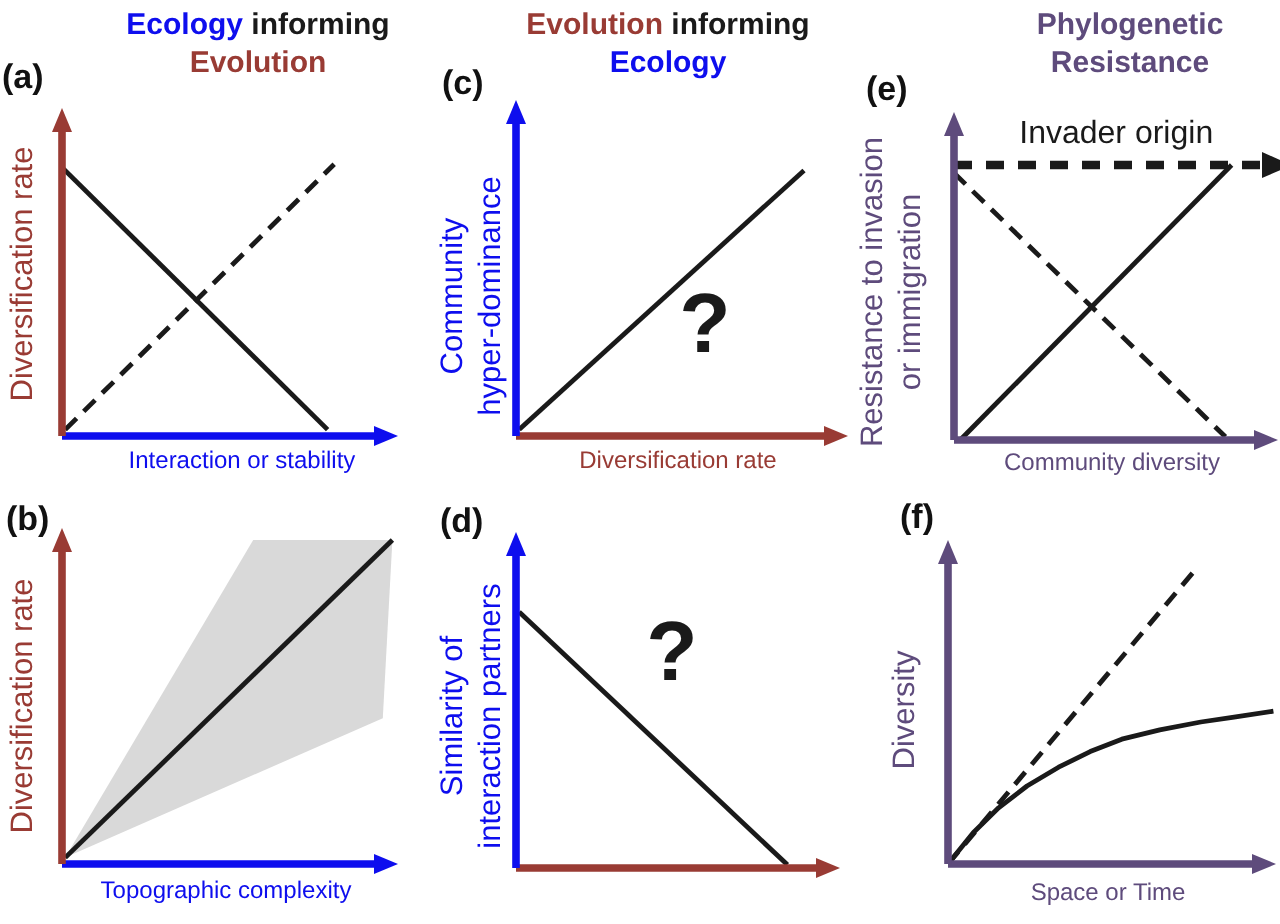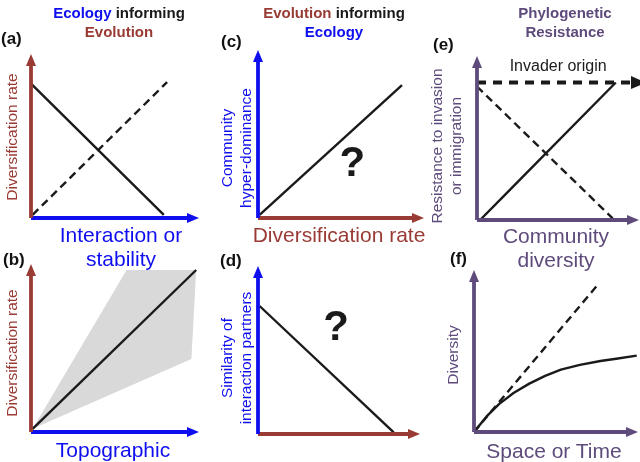--- a/index.html
+++ b/index.html
@@ -1,30 +1,30 @@
 <!DOCTYPE html>
 <html><head>
 <meta charset="utf-8">
 <style>
   html,body{margin:0;padding:0;background:#fff;}
   #figure{position:relative;width:640px;height:462px;background:#fff;
           font-family:"Liberation Sans",sans-serif;overflow:hidden;}
   .title{position:absolute;text-align:center;font-weight:bold;font-size:15px;line-height:19px;}
   .plabel{position:absolute;font-weight:bold;font-size:17px;color:#111;}
-  .xlabel{position:absolute;text-align:center;font-size:21px;}
+  .xlabel{position:absolute;text-align:center;font-size:12px;}
   .ylabel{position:absolute;text-align:center;font-size:15.5px;line-height:19px;
           transform:rotate(-90deg);white-space:pre-line;}
   svg.plot{position:absolute;overflow:visible;}
 </style>
 </head>
 <body>
 
 <div id="figure">
 
-  <div class="title" style="left:24px;top:3px;width:190px;">
+  <div class="title" style="left:34px;top:3px;width:190px;">
     <div><span style="color: rgb(14, 14, 238);">Ecology </span><span style="color: rgb(26, 26, 26);">informing</span></div>
     <div><span style="color: rgb(153, 59, 52);">Evolution</span></div>
   </div>
   <div class="title" style="left:239px;top:3px;width:190px;">
     <div><span style="color: rgb(153, 59, 52);">Evolution </span><span style="color: rgb(26, 26, 26);">informing</span></div>
     <div><span style="color: rgb(14, 14, 238);">Ecology</span></div>
   </div>
   <div class="title" style="left:470px;top:3px;width:190px;">
     <div><span style="color: rgb(94, 75, 124);">Phylogenetic</span></div>
     <div><span style="color: rgb(94, 75, 124);">Resistance</span></div>

